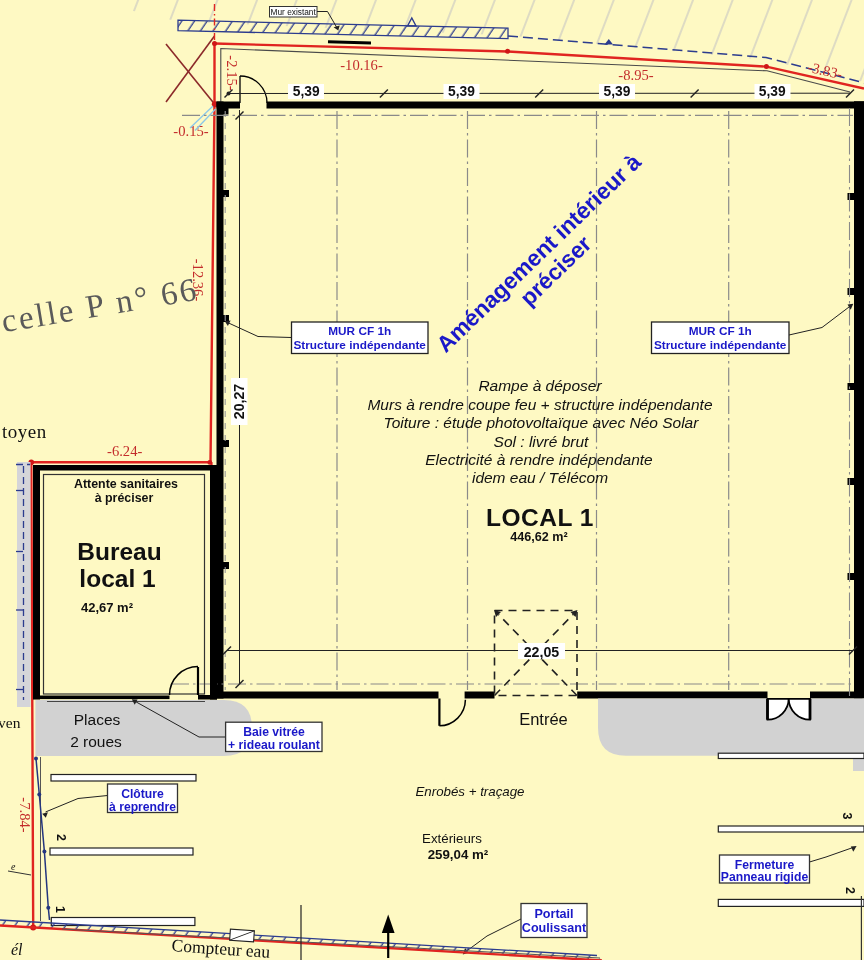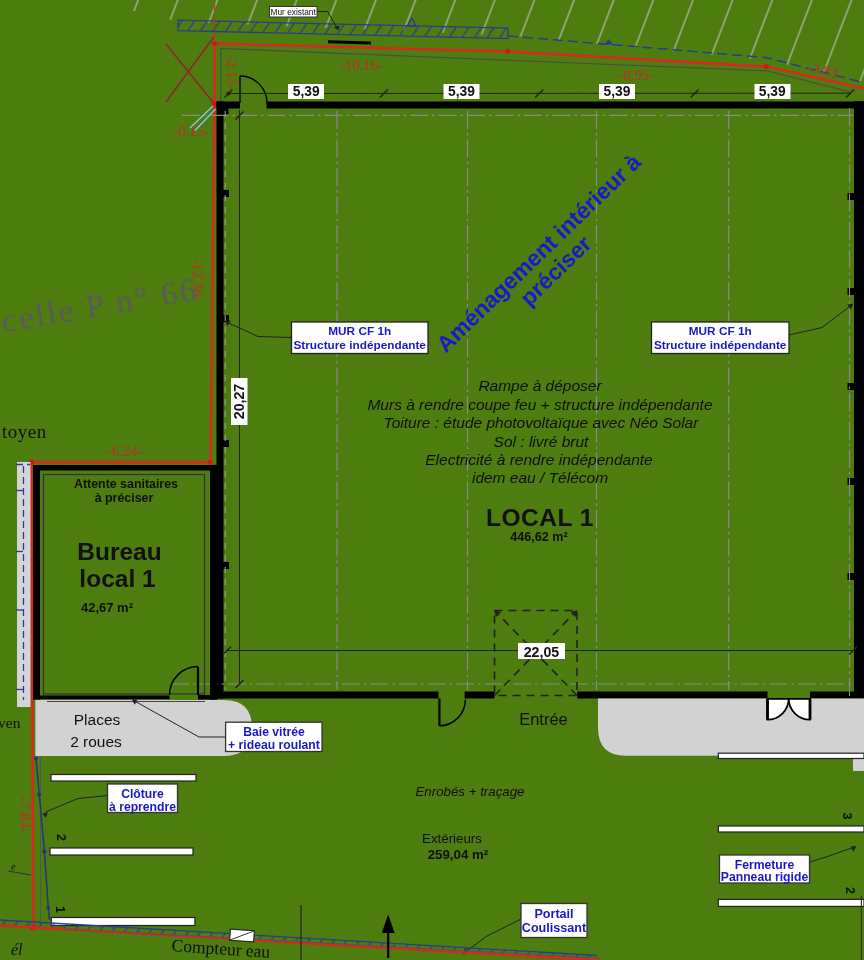--- a/index.html
+++ b/index.html
@@ -1,15 +1,15 @@
 <!DOCTYPE html>
 <html><head><meta charset="utf-8">
 <style>
 html,body{margin:0;padding:0;background:#fff}
-#plan{position:relative;width:864px;height:960px;overflow:hidden;background:#4d7c0f;font-family:"Liberation Sans",sans-serif}
+#plan{position:relative;width:864px;height:960px;overflow:hidden;background:#fef9c3;font-family:"Liberation Sans",sans-serif}
 </style></head><body>
 <div id="plan">
 <svg width="864" height="960" viewBox="0 0 864 960">
 <defs>
 <pattern id="hnavy" width="10.5" height="10.5" patternUnits="userSpaceOnUse" patternTransform="rotate(34)">
           <line x1="5" y1="0" x2="5" y2="10.5" stroke="#2c3c8e" stroke-width="1.3"></line>
         </pattern>
 <pattern id="hfaint" width="37" height="37" patternUnits="userSpaceOnUse" patternTransform="rotate(21)">
           <line x1="18" y1="0" x2="18" y2="37" stroke="#c3c3c3" stroke-width="1.1"></line>
         </pattern>

